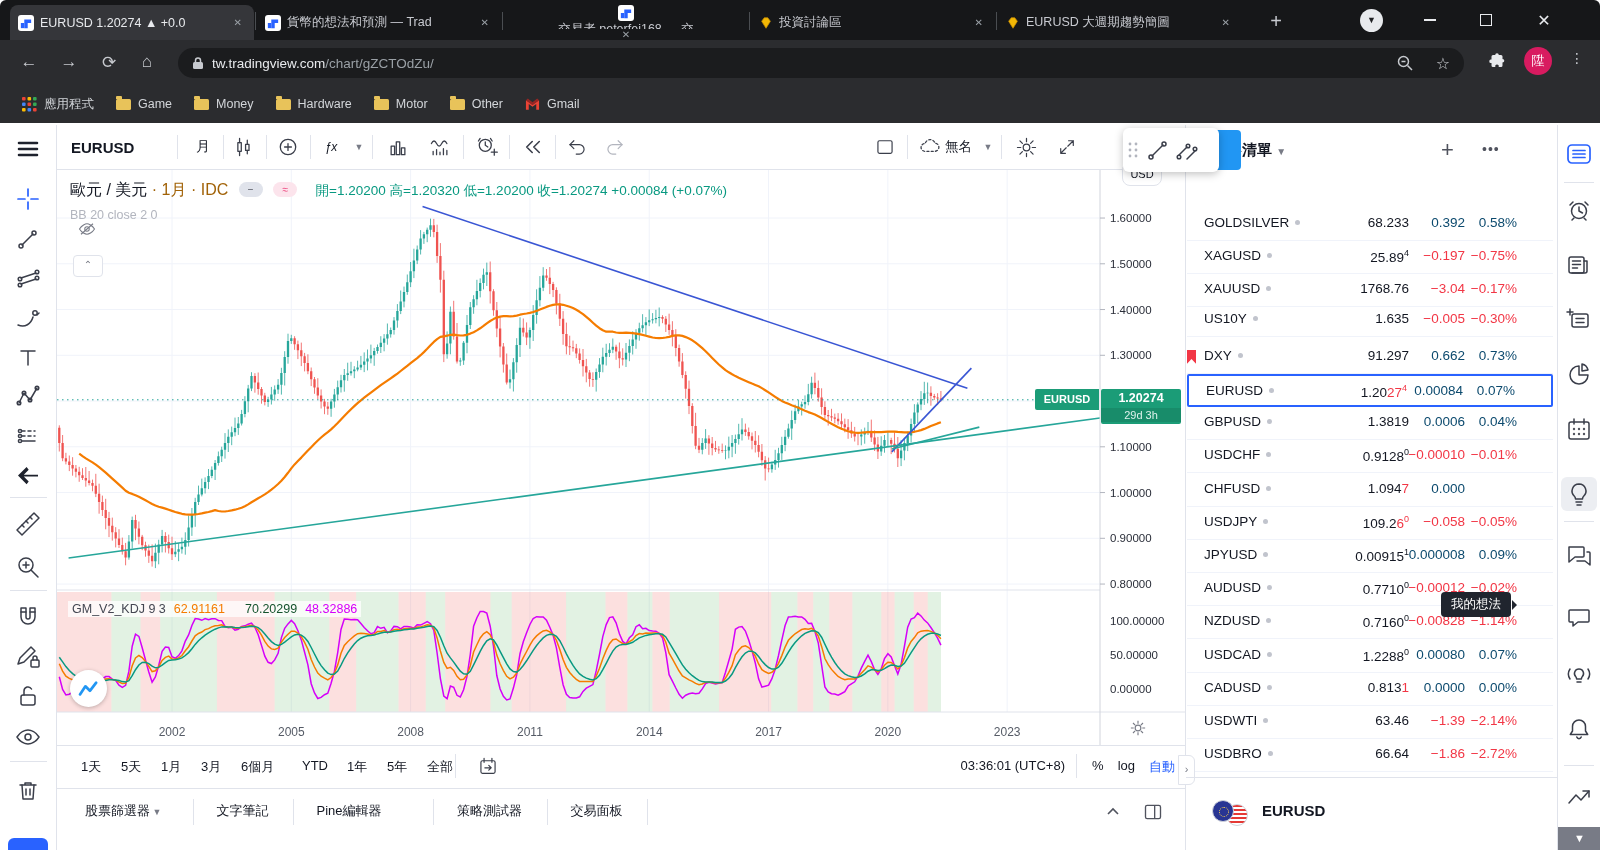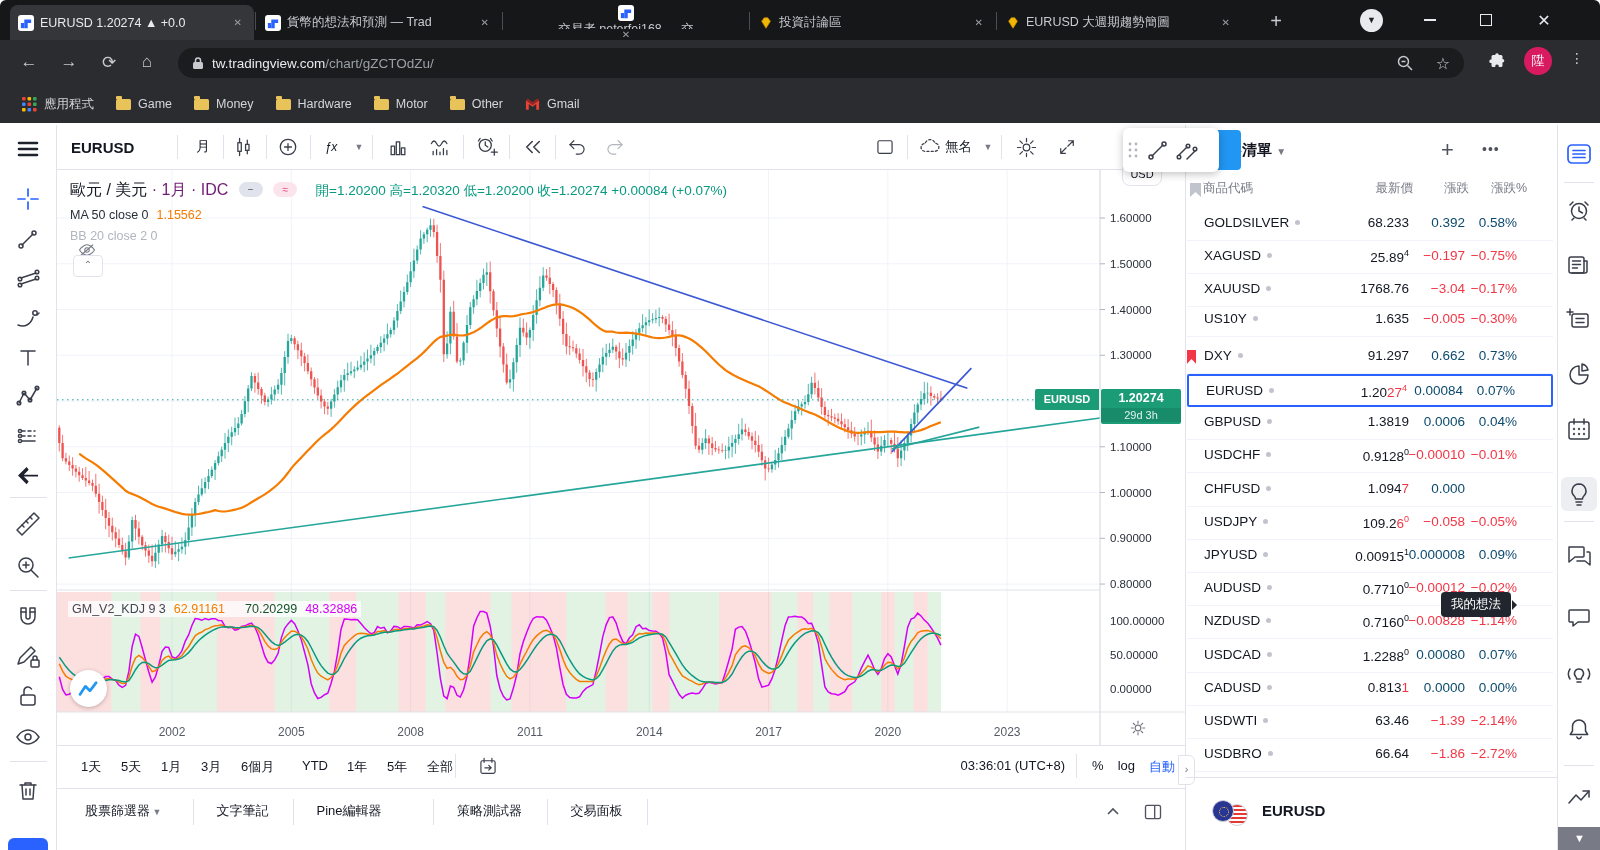--- a/index.html
+++ b/index.html
@@ -35,21 +35,21 @@
   #topbar{left:57px;top:2px;width:1128px;height:45px;border-bottom:1px solid #e0e3eb;box-sizing:border-box;}
   .tbi{position:absolute;top:0;height:44px;display:flex;align-items:center;justify-content:center;color:#131722;}
   .tbdiv{position:absolute;top:10px;width:1px;height:24px;background:#e0e3eb;}
   #leftcol{left:0;top:2px;width:57px;height:725px;border-right:1px solid #e0e3eb;box-sizing:border-box;background:#fff;}
   .lic{position:absolute;left:14px;width:28px;height:28px;}
   .ldiv{position:absolute;left:10px;width:37px;height:1px;background:#e0e3eb;}
   .icn{stroke:#3a3e4a;stroke-width:1.5;fill:none;stroke-linecap:round;stroke-linejoin:round;}
   
   #legend{left:70px;top:57px;}
   #sym-title{font-size:16px;color:#131722;}
-  #sym-title .thin{color:#701a75;}
+  #sym-title .thin{color:#a16207;}
   .pill{display:inline-block;width:24px;height:15px;border-radius:8px;text-align:center;font-size:10px;line-height:15px;vertical-align:2px;margin-left:6px;}
   #ohlc{color:#089981;font-size:13.5px;margin-left:14px;}
   .lrow{font-size:12.5px;margin-top:7px;color:#2a2e39;}
   #ma-val{color:#f57c00;margin-left:8px;}
   #bb-row{color:#b2b5be;}
   #collapse-btn{left:73px;top:132px;width:28px;height:20px;border:1px solid #e0e3eb;border-radius:4px;background:#fff;
      color:#787b86;font-size:10px;text-align:center;line-height:18px;}
   #usd-btn{left:1122px;top:39px;width:38px;height:22px;border:1px solid #e0e3eb;border-radius:8px;background:#fff;
      color:#131722;font-size:11px;text-align:center;line-height:22px;}
   
@@ -598,21 +598,20 @@
         <text x="950.1700000000001" y="566" font-size="12" fill="#555b66" text-anchor="middle">2023</text>
       </svg>
 
     <div id="legend" class="abs">
       <div>
         <span id="sym-title"><span>歐元 / 美元</span> <span class="thin">· 1月 · IDC</span></span>
         <span class="pill" style="background:#e0e3eb;color:#50535e;">−</span>
         <span class="pill" style="background:#fce4ec;color:#ec407a;">≈</span>
         <span id="ohlc">開=1.20200 高=1.20320 低=1.20200 收=1.20274 +0.00084 (+0.07%)</span>
       </div>
-      <div class="lrow"><span>MA 50 close 0</span><span id="ma-val">1.15562</span></div>
       <div class="lrow" id="bb-row"><span>BB 20 close 2 0</span>
         <svg width="18" height="14" viewBox="0 0 24 18" style="vertical-align:-3px;margin-left:8px;">
           <path d="M2 9c3-5 8-7 10-7s7 2 10 7c-3 5-8 7-10 7S5 14 2 9z" stroke="#787b86" fill="none" stroke-width="1.4"></path>
           <circle cx="12" cy="9" r="3" stroke="#787b86" fill="none" stroke-width="1.4"></circle>
             <path d="M4 16L20 2" stroke="#787b86" stroke-width="1.4"></path>
         </svg>
       </div>
     </div>
     <div id="collapse-btn" class="abs">⌃</div>
     <div id="usd-btn" class="abs">USD</div>
@@ -686,29 +685,20 @@
         <rect x="3" y="4" width="18" height="16" rx="2" stroke="#50535e" fill="none" stroke-width="1.6"></rect>
           <path d="M14 4v16" stroke="#50535e" stroke-width="1.6"></path>
       </svg>
     </div>
     <div id="blue-corner" class="abs"></div>
 
     <div id="watchlist" class="abs">
       <div id="wl-title"><span>觀察清單</span> <span style="font-weight:normal;color:#787b86;font-size:10px;">▼</span></div>
       <div class="abs" style="left:255px;top:12px;font-size:22px;color:#50535e;font-weight:300;">+</div>
       <div class="abs" style="left:296px;top:16px;font-size:14px;color:#50535e;letter-spacing:1px;">•••</div>
-      <div id="wl-head">
-        <svg class="abs" style="left:4px;top:3px;" width="11" height="14" viewBox="0 0 11 14">
-          <path d="M0 0h11v14L5.5 9 0 14z" fill="#c1c4cd"></path>
-        </svg>
-        <span class="abs" style="left:17px;">商品代碼</span>
-        <span class="abs" style="right:144px;">最新價</span>
-        <span class="abs" style="right:88px;">漲跌</span>
-        <span class="abs" style="right:30px;">漲跌%</span>
-      </div>
       <div id="wl-rows">
           <div class="wrow" style="top: 83px;">
             <div class="c-sym">
               <span>GOLDSILVER</span>
               <div class="dot"></div>
             </div>
             <div class="c-p"><span>68.233</span></div>
             <div class="c-c up">0.392</div>
             <div class="c-pc up">0.58%</div>
           </div>

